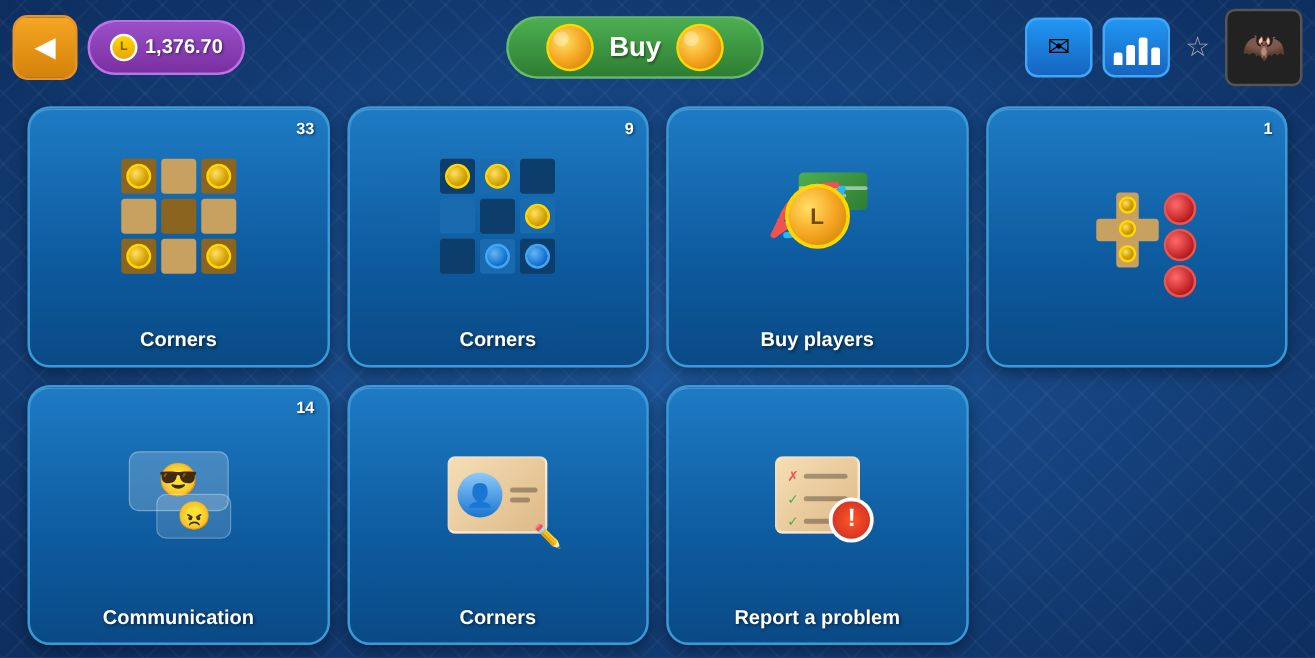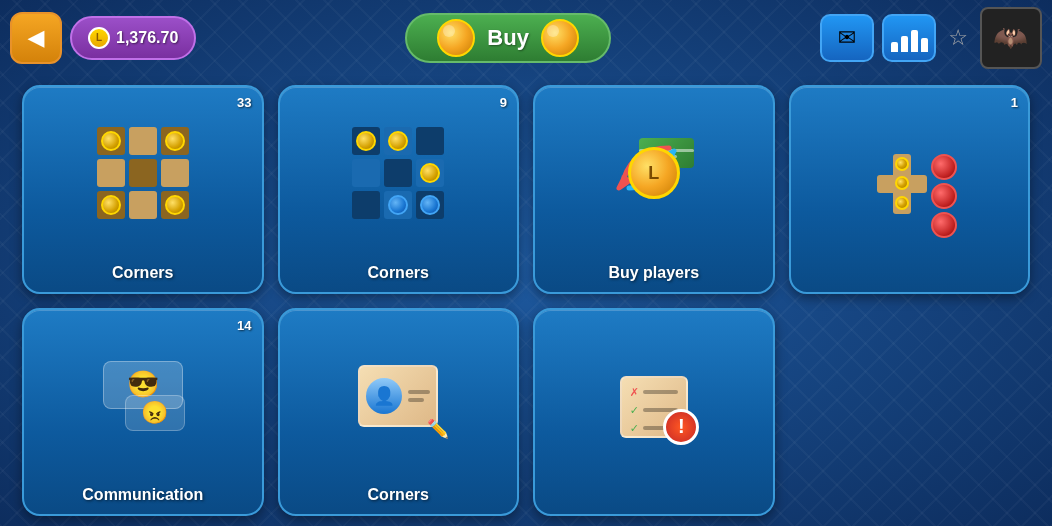--- a/index.html
+++ b/index.html
@@ -706,15 +706,16 @@
             <div class="report-bar"></div>
           </div>
           <div class="report-line">
             <span class="report-check" style="color:#4caf50;">✓</span>
             <div class="report-bar"></div>
           </div>
         </div>
         <div class="report-exclaim">!</div>
       </div>
     </div>
+    <span class="card-label">Report a problem</span>
   </div>
 
 </div>
 
 </body></html>

